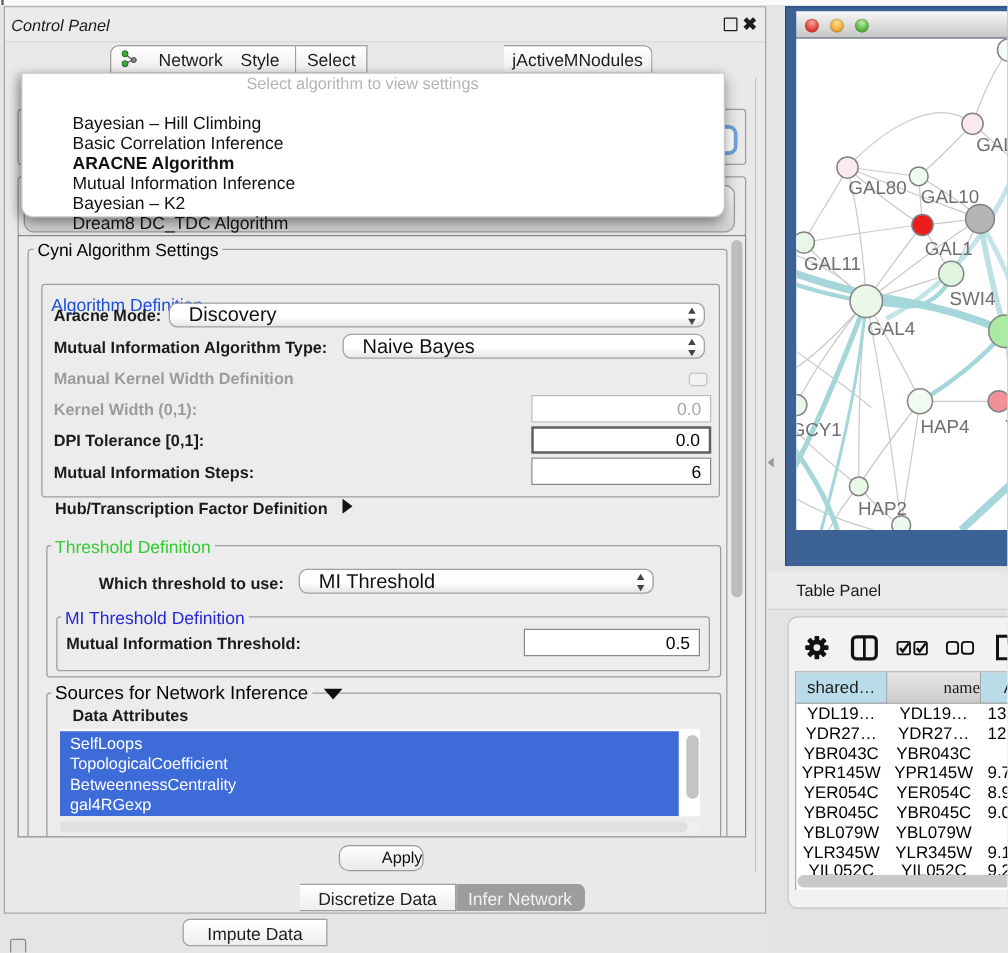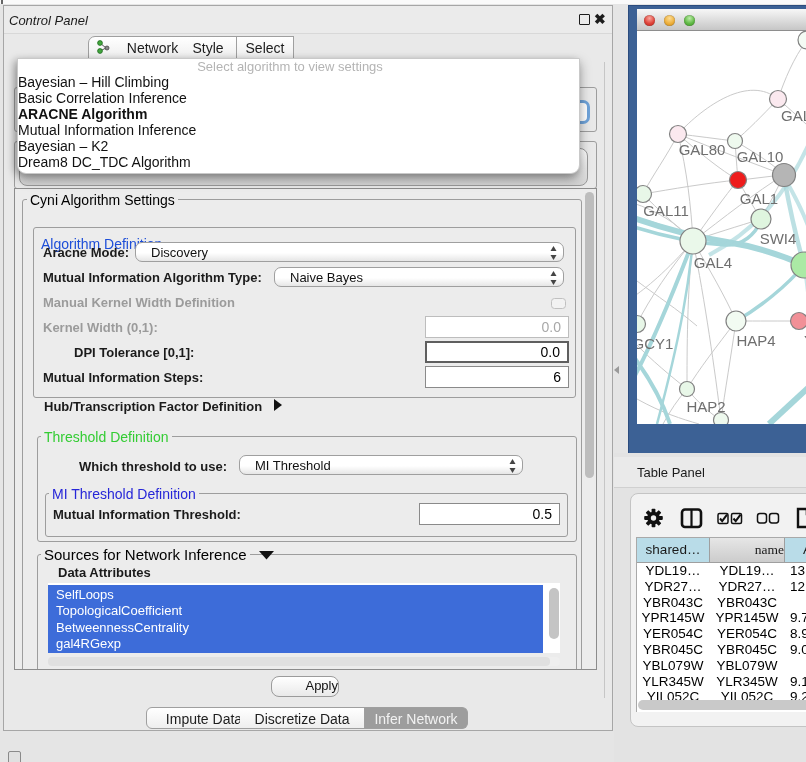--- a/index.html
+++ b/index.html
@@ -5,21 +5,21 @@
   html,body{margin:0;padding:0;}
   body{width:806px;height:762px;overflow:hidden;background:#e5e5e5;
        font-family:"Liberation Sans", sans-serif;position:relative;}
   .abs{position:absolute;}
   .lbl{position:absolute;font-size:13px;color:#1b1b1b;white-space:nowrap;}
   .bold{font-weight:bold;}
   .gray{color:#9b9b9b;}
   .groupbox{position:absolute;border:1px solid #9d9d9d;border-radius:3px;}
   .gblabel{position:absolute;font-size:14px;background:#ececec;padding:0 3px;white-space:nowrap;}
   .combo{position:absolute;height:20px;border:1px solid #9f9f9f;border-radius:7px;
-         background:linear-gradient(#ffffff 55%,#e6e6e6);font-size:13px;color:#111;
+         background:linear-gradient(#ffffff 55%,#e6e6e6);font-size:16px;color:#111;
          line-height:20px;padding-left:15px;box-sizing:border-box;}
   .combo .arr{position:absolute;right:6px;top:3px;width:7px;height:14px;}
   .field{position:absolute;background:#fff;font-size:14px;text-align:right;
          box-sizing:border-box;padding-right:7px;}
   .tab{position:absolute;top:0;height:100%;box-sizing:border-box;
        background:linear-gradient(#ffffff,#eeeeee);border-top:1px solid #9f9f9f;
        border-bottom:1px solid #9f9f9f;border-right:1px solid #9f9f9f;
        font-size:14px;color:#1d1d1d;text-align:center;}
   .tabtxt{position:absolute;width:100%;top:3px;}
   svg{position:absolute;}
@@ -42,20 +42,23 @@
 <div class="abs" id="toptabs" style="left:88px;top:36px;width:434px;height:23px;">
   <div class="tab" style="left:0;width:105px;border-left:1px solid #9f9f9f;border-radius:7px 0 0 0;">
     <div class="tabtxt" style="padding-left:12px;">Network</div>
   </div>
   <div class="tab" style="left:92px;width:57px;">
       <div class="tabtxt">Style</div>
     </div>
   <div class="tab" style="left:149px;width:57px;">
       <div class="tabtxt">Select</div>
     </div>
+  <div class="tab" style="left:315px;width:119px;border-radius:0 7px 0 0;">
+      <div class="tabtxt">jActiveMNodules</div>
+    </div>
 </div>
 
 <svg style="left:97px;top:40px;" width="13" height="14" viewBox="0 0 13 14">
   <line x1="3" y1="3" x2="9" y2="8" stroke="#555" stroke-width="1"></line>
   <line x1="3" y1="11" x2="9" y2="8" stroke="#555" stroke-width="1"></line>
   <circle cx="3" cy="3" r="2.4" fill="#44a83f" stroke="#1c6b1c" stroke-width="0.8"></circle>
   <circle cx="3" cy="11" r="2.4" fill="#44a83f" stroke="#1c6b1c" stroke-width="0.8"></circle>
   <circle cx="10" cy="8" r="2" fill="#8a8a8a" stroke="#444" stroke-width="0.8"></circle>
 </svg>
 
@@ -83,21 +86,21 @@
   <div class="combo" style="left:259px;top:78px;width:290px;">Naive Bayes
     <svg class="arr" viewBox="0 0 7 14">
         <path d="M3.5 0 L6.5 5 L0.5 5 Z" fill="#444"></path>
         <path d="M3.5 14 L6.5 9 L0.5 9 Z" fill="#444"></path>
       </svg>
   </div>
   <div class="lbl bold gray" style="left:28px;top:106px;">Manual Kernel Width Definition</div>
   <div class="abs" style="left:536px;top:109px;width:15px;height:11px;border:1px solid #c0c0c0;border-radius:3.5px;background:#f2f2f2;box-sizing:border-box;"></div>
   <div class="lbl bold gray" style="left:28px;top:131px;">Kernel Width (0,1):</div>
   <div class="field" style="left:410px;top:127px;width:144px;height:22px;border:1px solid #bdbdbd;color:#a8a8a8;line-height:20px;">0.0</div>
-  <div class="lbl bold" style="left:28px;top:156px;margin-left:31px;">DPI Tolerance [0,1]:</div>
+  <div class="lbl bold" style="left:28px;top:156px;">DPI Tolerance [0,1]:</div>
   <div class="field" style="left:410px;top:152px;width:144px;height:22px;border:2px solid #5f5f5f;color:#000;line-height:18px;">0.0</div>
   <div class="lbl bold" style="left:28px;top:181px;">Mutual Information Steps:</div>
   <div class="field" style="left:410px;top:177px;width:144px;height:22px;border:1px solid #8a8a8a;color:#000;line-height:20px;">6</div>
 
   <div class="lbl bold" style="left:29px;top:210px;">Hub/Transcription Factor Definition</div>
   <svg style="left:258px;top:210px;" width="10" height="12" viewBox="0 0 10 12">
       <path d="M1 0 L9 6 L1 12 Z" fill="#111"></path>
     </svg>
 
   <div class="groupbox" style="left:22px;top:247px;width:538px;height:104px;"></div>
@@ -131,33 +134,33 @@
   <div class="abs" style="left:33px;top:468px;width:512px;height:9px;background:#efefef;border-radius:4px;"></div>
   <div class="abs" style="left:33px;top:468px;width:502px;height:9px;background:#e0e0e0;border-radius:4px;"></div>
 </div>
 
 <div class="abs" style="left:585px;top:192px;width:9px;height:286px;background:#bdbdbd;border-radius:4.5px;"></div>
 
 <div class="abs" style="left:604px;top:62px;width:1px;height:636px;background:#c6c6c6;"></div>
 
 <div class="abs" style="left:17px;top:58px;width:563px;height:116px;background:#fff;border:1px solid #c9c9c9;border-radius:0 0 9px 9px;box-shadow:0 5px 12px rgba(0,0,0,0.35), -3px 2px 7px rgba(0,0,0,0.18);box-sizing:border-box;"></div>
 <div class="abs" style="left:17px;top:59px;width:546px;text-align:center;font-size:13px;color:#b4b4b4;">Select algorithm to view settings</div>
-<div class="abs" style="left:18px;top:74px;font-size:14px;color:#111;line-height:16px;">
+<div class="abs" style="left:18px;top:90px;font-size:14px;color:#111;line-height:16px;padding-left:40px;">
   Bayesian – Hill Climbing<br>
   Basic Correlation Inference<br>
   <b>ARACNE Algorithm</b><br>
   Mutual Information Inference<br>
   Bayesian – K2<br>
   Dream8 DC_TDC Algorithm
 </div>
 
 <div class="abs" style="left:271px;top:676px;width:66px;height:19px;border:1px solid #9b9b9b;border-radius:8px;background:linear-gradient(#ffffff,#e9e9e9);text-align:right;font-size:13px;line-height:18px;color:#111;">Apply</div>
 
 <div class="abs" id="bottabs" style="left:146px;top:707px;width:322px;height:22px;">
-  <div class="tab" style="left:0;width:116px;border-left:1px solid #9f9f9f;border-radius:6px 0 0 6px;">
+  <div class="tab" style="left:0;width:116px;border-left:1px solid #9f9f9f;border-radius:6px 0 0 6px;margin-top:28px;">
       <div class="tabtxt">Impute Data</div>
     </div>
   <div class="tab" style="left:94px;width:125px;">
       <div class="tabtxt">Discretize Data</div>
     </div>
   <div class="tab" style="left:219px;width:103px;background:#9d9d9d;color:#f2f2f2;border-radius:0 6px 6px 0;">
       <div class="tabtxt">Infer Network</div>
     </div>
 </div>
 

